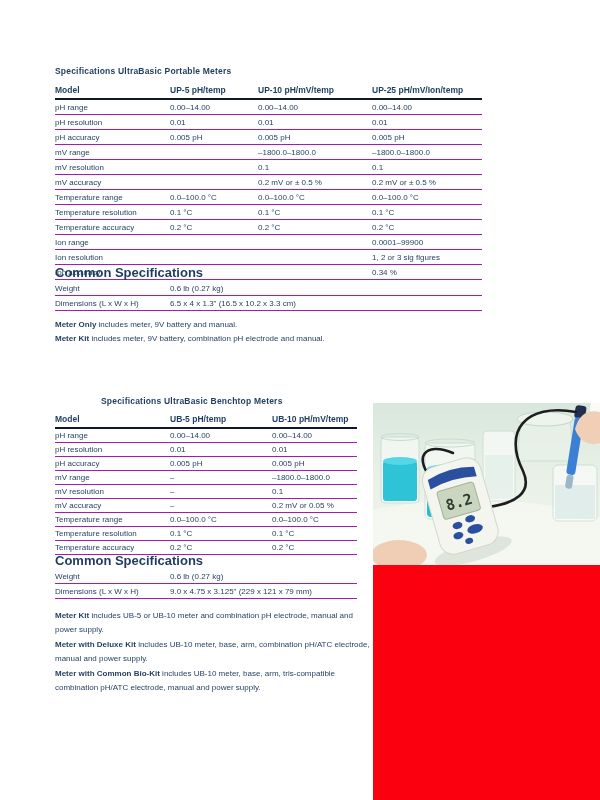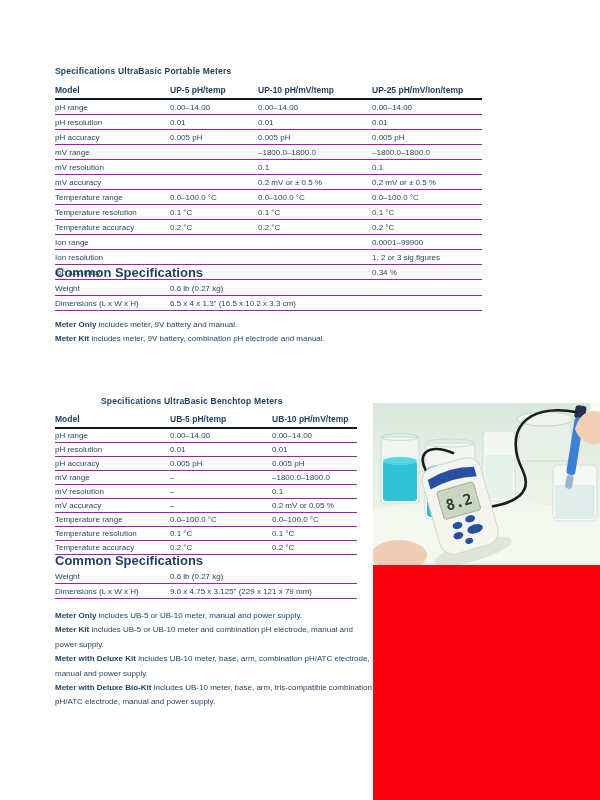--- a/index.html
+++ b/index.html
@@ -203,24 +203,23 @@
       <div class="cell">Weight</div>
       <div class="cell">0.6 lb (0.27 kg)</div>
     </div>
     <div class="tr">
       <div class="cell">Dimensions (L x W x H)</div>
       <div class="cell">9.0 x 4.75 x 3.125" (229 x 121 x 79 mm)</div>
     </div>
   </div>
 
   <div class="notes n2">
-    <p class="note"><b>Meter Only</b><span> includes UB-5 or UB-10 meter, manual and power supply.</span></p>
     <p class="note"><b>Meter Kit</b><span> includes UB-5 or UB-10 meter and combination pH electrode, manual and power supply.</span></p>
     <p class="note"><b>Meter with Deluxe Kit</b><span> includes UB-10 meter, base, arm, combination pH/ATC electrode, manual and power supply.</span></p>
-    <p class="note"><b>Meter with Deluxe Bio-Kit</b><span> includes UB-10 meter, base, arm, tris-compatible combination pH/ATC electrode, manual and power supply.</span></p>
+    <p class="note"><b>Meter with Common Bio-Kit</b><span> includes UB-10 meter, base, arm, tris-compatible combination pH/ATC electrode, manual and power supply.</span></p>
   </div>
 
   <div class="photo">
     <svg width="227" height="162" viewBox="0 0 227 162" xmlns="http://www.w3.org/2000/svg">
       <defs>
         <linearGradient id="bg" x1="0" y1="0" x2="0" y2="1">
           <stop offset="0" stop-color="#d8e7dc"></stop>
           <stop offset="0.45" stop-color="#e9f1e7"></stop>
           <stop offset="1" stop-color="#f1f4ec"></stop>
         </linearGradient>

